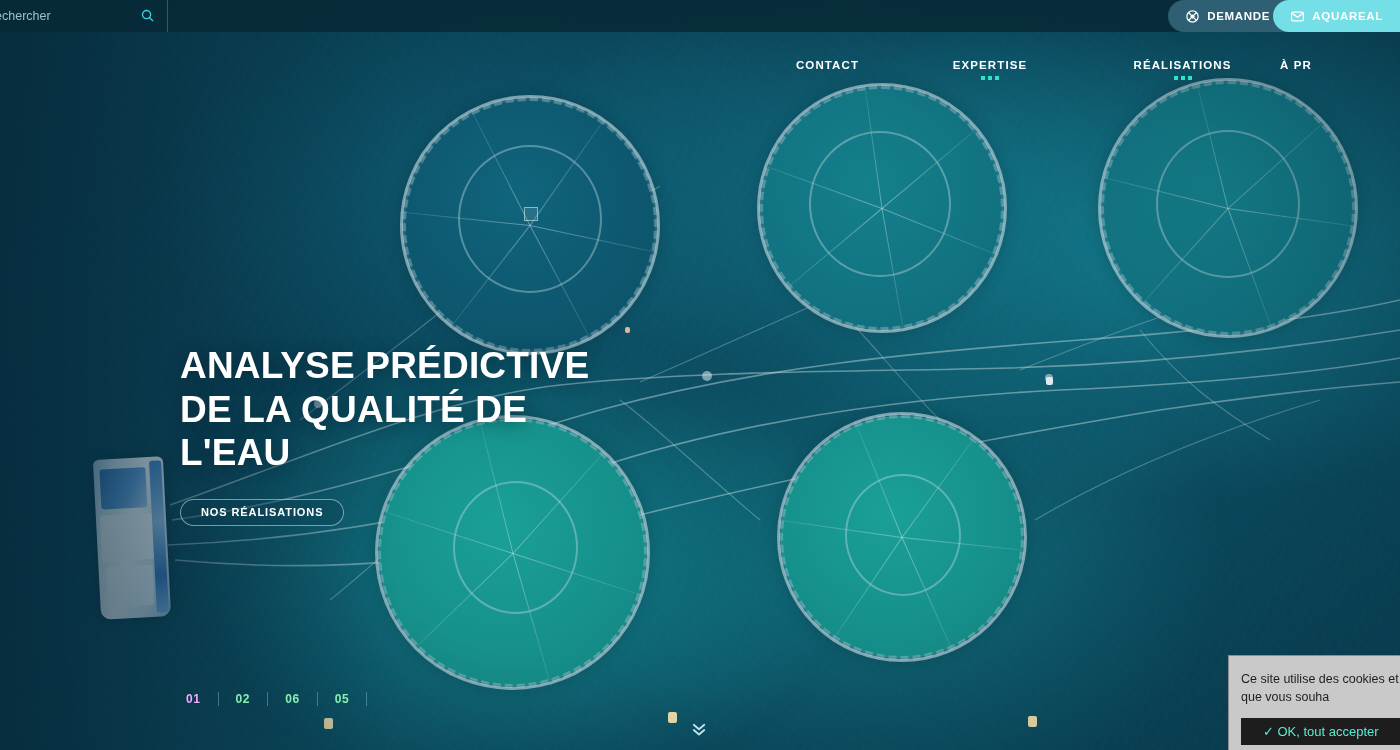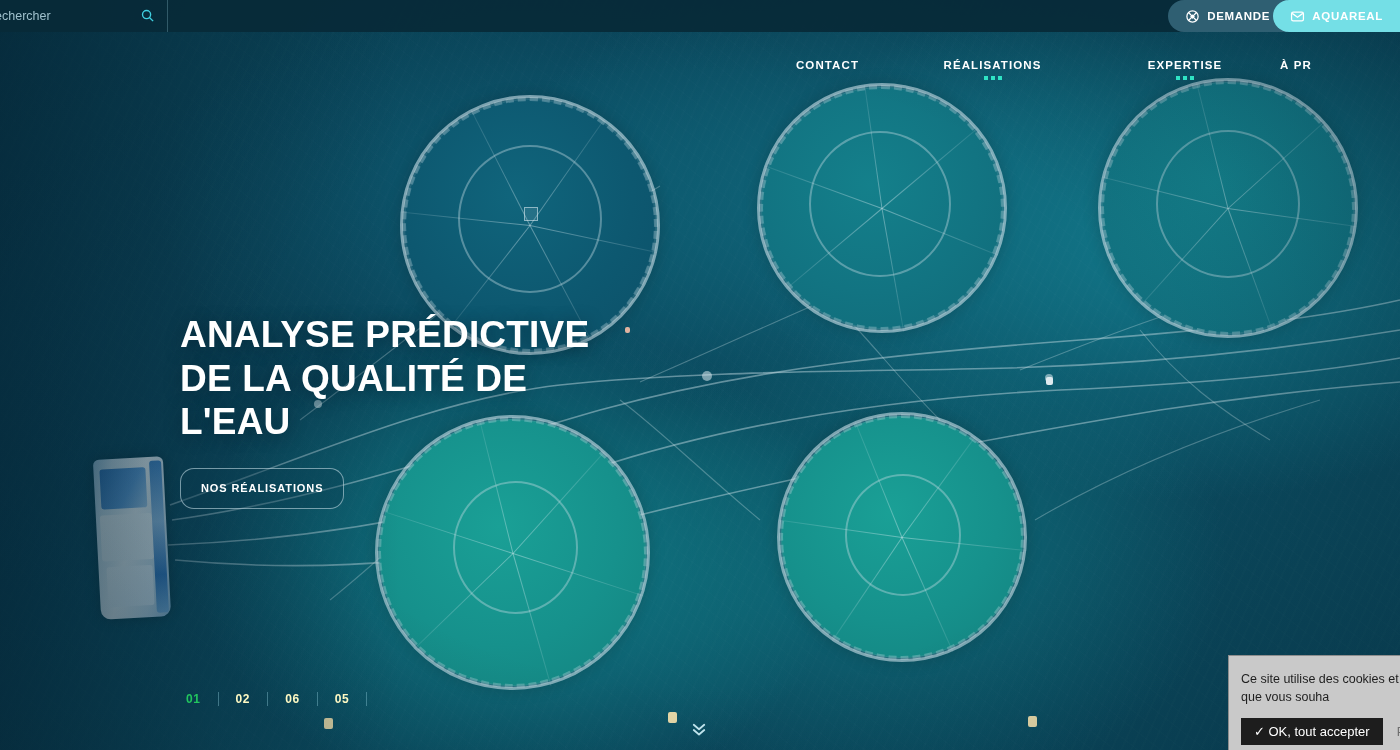--- a/index.html
+++ b/index.html
@@ -177,52 +177,52 @@
     padding: 4px 0; text-align: center;
   }
   .nav-dots {
     display: flex; gap: 3px; justify-content: center; margin-top: 5px;
   }
   .nav-dots i {
     width: 4px; height: 4px; background: #2fe3c4; display: block;
   }
 
   
-  .hero { position: absolute; left: 180px; top: 313px; z-index: 20; }
+  .hero { position: absolute; left: 180px; top: 344px; z-index: 20; }
   .hero h1 {
     color: #ffffff;
     font-size: 37px; font-weight: bold;
     line-height: 1.18; letter-spacing: .2px;
     text-shadow: 0 2px 16px rgba(2,30,44,.55);
     max-width: 430px;
   }
   .hero-btn {
     display: inline-flex; align-items: center; justify-content: center;
     margin-top: 24px;
-    height: 41px; padding: 0 20px;
+    height: 27px; padding: 0 20px;
     border: 1px solid rgba(210,232,240,.55);
     border-radius: 14px;
     background: rgba(10,58,78,0.30);
     color: #ffffff; font-size: 11px; font-weight: bold;
     letter-spacing: .9px; cursor: pointer;
     white-space: nowrap;
   }
 
   
   .slides {
     position: absolute; left: 186px; top: 692px; z-index: 25;
     display: flex; align-items: center;
   }
   .slide-num {
     font-size: 12px; font-weight: bold; letter-spacing: .6px;
-    color: #fef9c3; padding: 0 17px; cursor: pointer;
+    color: #86efac; padding: 0 17px; cursor: pointer;
     border-right: 1px solid rgba(140,200,215,.42);
   }
   .slide-num:first-child { padding-left: 0; }
-  .slide-num.active { color: #22c55e; }
+  .slide-num.active { color: #f0abfc; }
 
   
   .scroll-ind {
     position: absolute; left: 690px; top: 722px; z-index: 25;
     color: #bfe3ec; cursor: pointer;
   }
   .scroll-ind svg { width: 18px; height: 16px; }
 
   
   .cookie {
@@ -235,22 +235,22 @@
     padding: 14px 0 0 12px;
     overflow: hidden;
   }
   .cookie-text {
     color: #1e1e1e; font-size: 12.5px; line-height: 1.45;
     width: 260px;
     font-family: "Liberation Sans", sans-serif;
   }
   .cookie-actions { display: flex; align-items: center; gap: 14px; margin-top: 12px; }
   .cookie-accept {
-    background: #1d1d1d; color: #ffffff;
-    font-size: 13px; padding: 6px 13px; cursor: pointer;
+    background: #1d1d1d; color: #5eead4;
+    font-size: 13px; padding: 6px 22px; cursor: pointer;
     white-space: nowrap; border: 0;
     font-family: "Liberation Sans", sans-serif;
   }
   .cookie-link {
     color: #6d6d6d; font-size: 12.5px; cursor: pointer; white-space: nowrap;
   }
 
   
   .buoy { position: absolute; border-radius: 2px; }
 </style>
@@ -410,30 +410,30 @@
       <span>AQUAREAL</span>
     </div>
 
   </div>
 
 
   <div class="nav">
     <div class="nav-item" style="width:135px;">
       <div>CONTACT</div>
     </div>
+    <div class="nav-item" style="width:190px;">
+      <div>EXPERTISE</div>
+      <div class="nav-dots">
+          <i></i>
+          <i></i>
+          <i></i>
+        </div>
+    </div>
     <div class="nav-item" style="width:195px;">
       <div>RÉALISATIONS</div>
-      <div class="nav-dots">
-          <i></i>
-          <i></i>
-          <i></i>
-        </div>
-    </div>
-    <div class="nav-item" style="width:190px;">
-      <div>EXPERTISE</div>
       <div class="nav-dots">
           <i></i>
           <i></i>
           <i></i>
         </div>
     </div>
     <div class="nav-item" style="width:80px; text-align:left;">
       <div>À PR</div>
     </div>
   </div>

